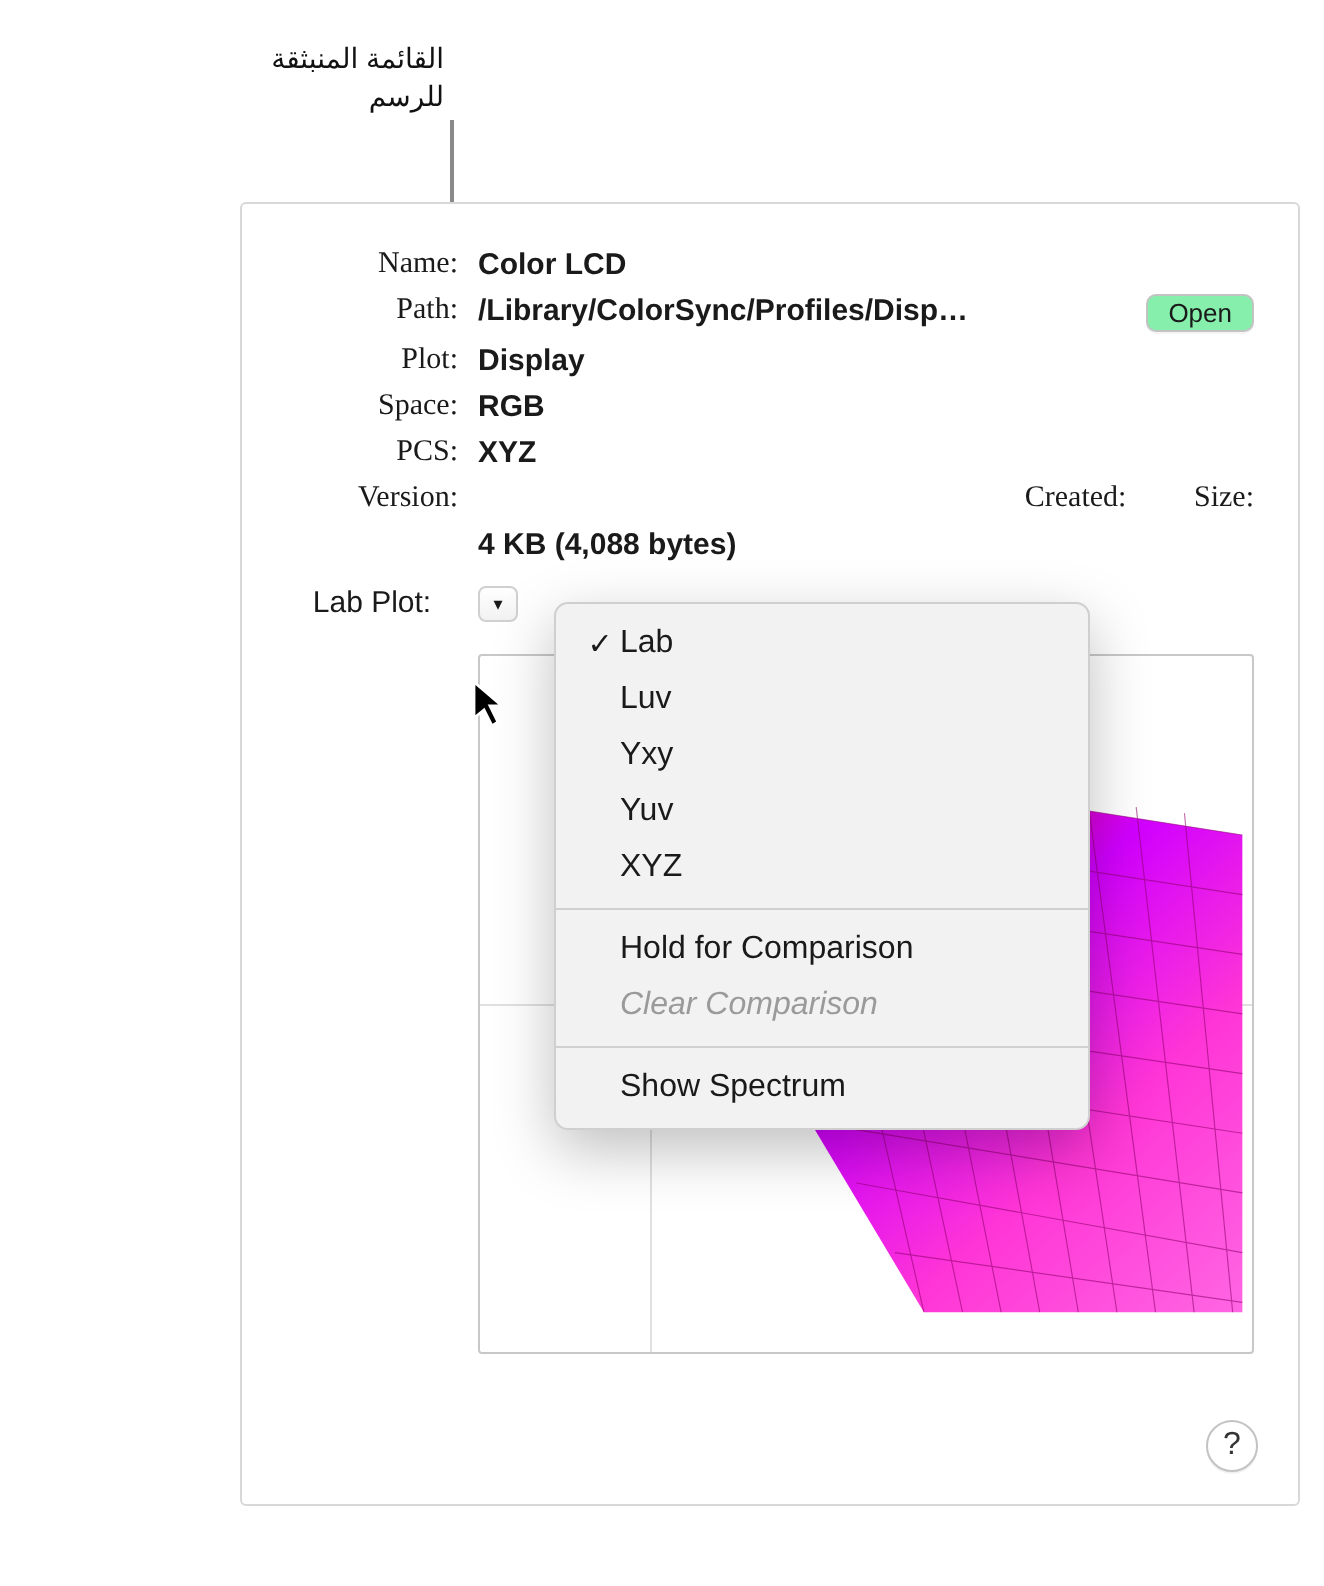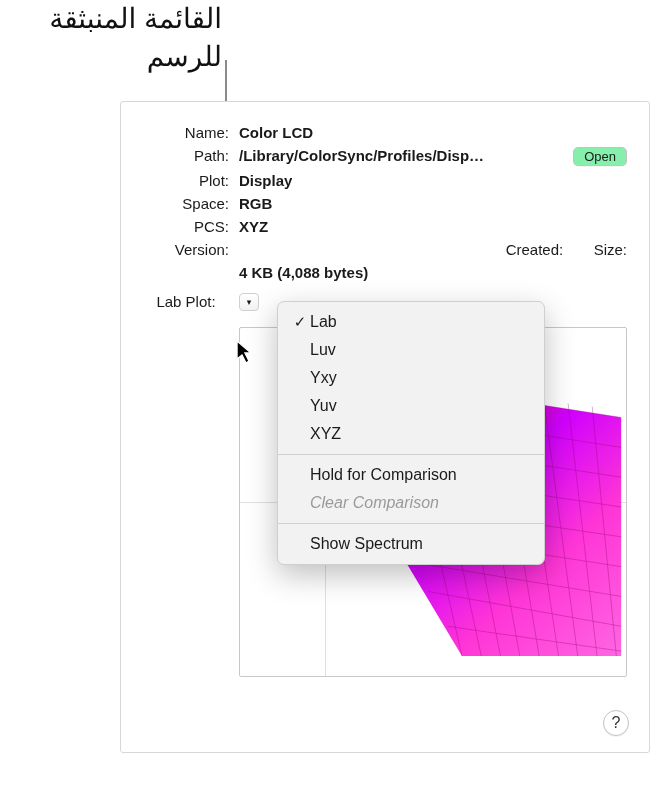--- a/index.html
+++ b/index.html
@@ -10,25 +10,25 @@
       width: 662px;
       height: 793px;
       background: #fff;
       position: relative;
       overflow: hidden;
     }
 
     
     .arabic-anno {
       position: absolute;
-      top: 0;
+      top: 20px;
       right: 440px;
       left: 20px;
       text-align: right;
-      font-size: 28px;
+      font-size: 14px;
       line-height: 1.35;
       color: #111;
       direction: rtl;
     }
     .conn-line {
       position: absolute;
       background: #8a8a8a;
     }
     .conn-v {
       left: 225px;
@@ -59,20 +59,21 @@
     .info-grid {
       display: grid;
       grid-template-columns: 86px 1fr auto;
       column-gap: 10px;
       row-gap: 6px;
       align-items: start;
     }
     .info-label {
       text-align: right;
       color: #1a1a1a;
+      font-family: Liberation Serif, serif;
     }
     .info-value {
       font-weight: 600;
       color: #1a1a1a;
       white-space: nowrap;
       overflow: hidden;
       text-overflow: ellipsis;
       max-width: 300px;
     }
     .info-value.path { max-width: 278px; }

